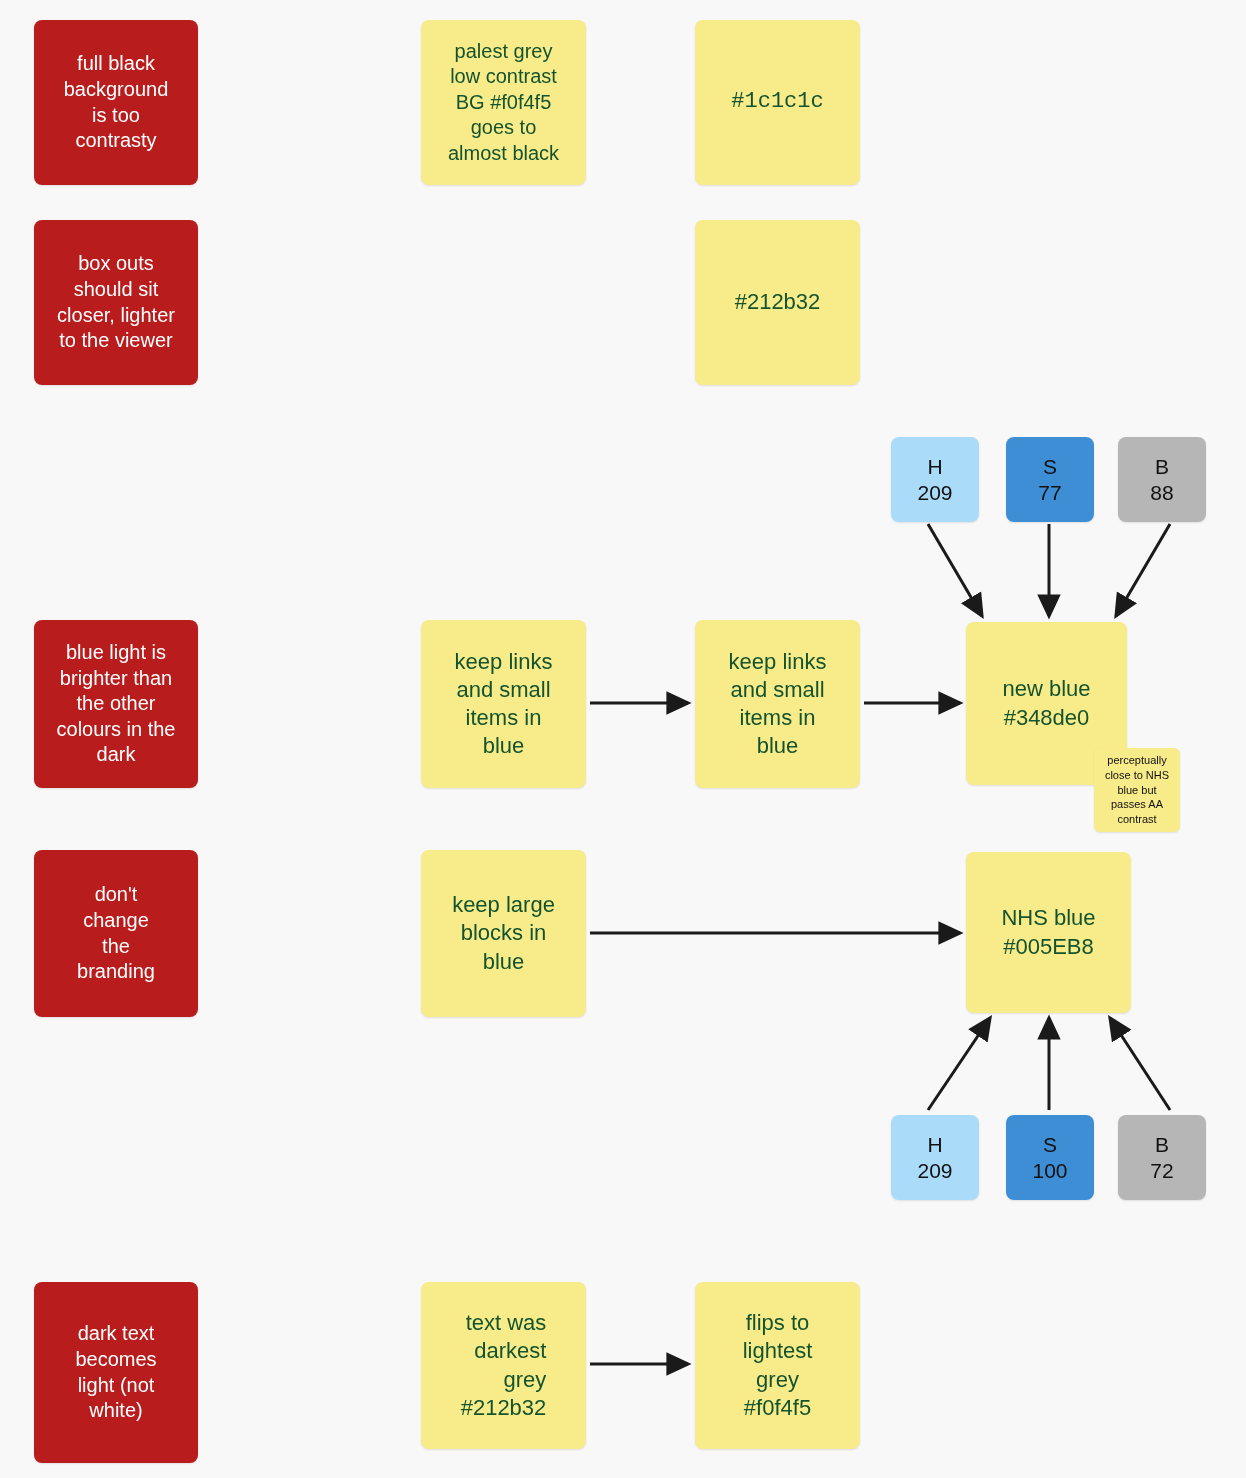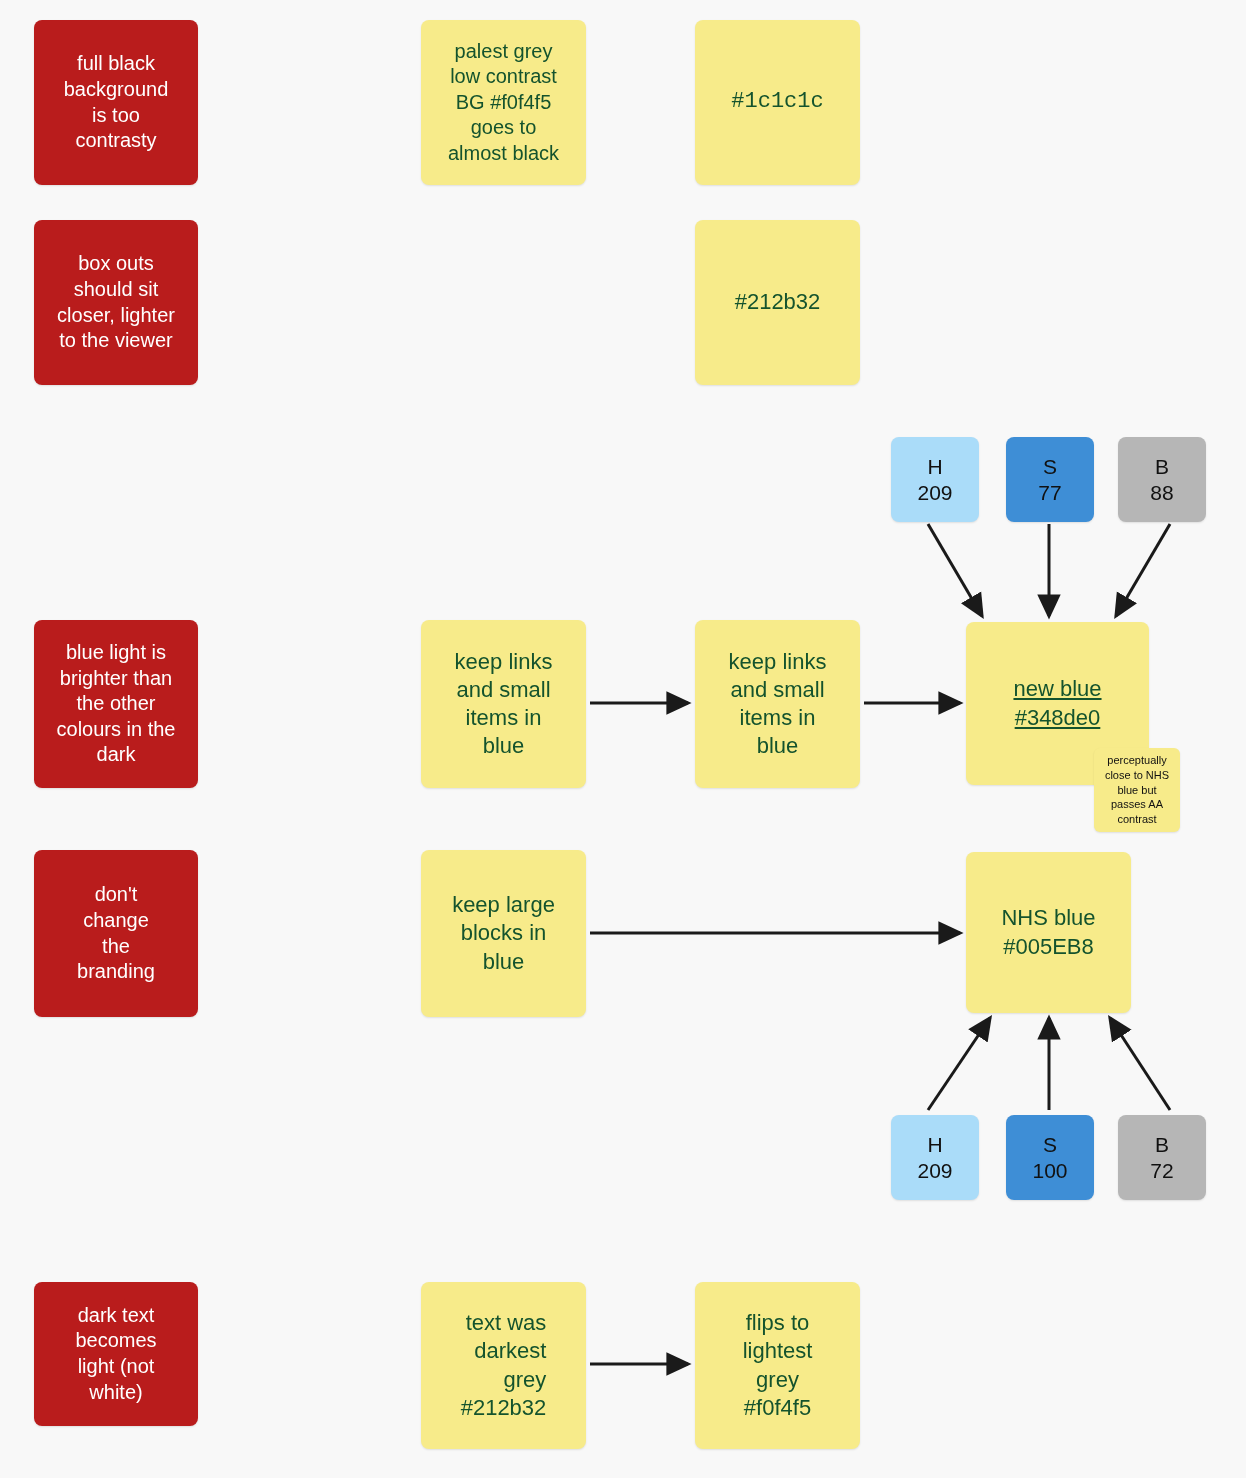--- a/index.html
+++ b/index.html
@@ -116,21 +116,21 @@
 brighter than
 the other
 colours in the
 dark</div>
 
   <div class="node green" style="left:34px; top:850px; width:164px; height:167px;">don't
 change
 the
 branding</div>
 
-  <div class="node green" style="left:34px; top:1282px; width:164px; height:144px;">dark text
+  <div class="node green" style="left:34px; top:1282px; width:164px; height:181px;">dark text
 becomes
 light (not
 white)</div>
 
   <div class="node yellow" style="left:421px; top:20px; width:165px; height:165px; font-size:20px;">palest grey
 low contrast
 BG #f0f4f5
 goes to
 almost black</div>
 
@@ -151,21 +151,21 @@
 
   <div class="node yellow" style="left:421px; top:1282px; width:165px; height:167px;text-align:right;">text was
 darkest
 grey
 #212b32</div>
 
   <div class="node yellow" style="left:695px; top:20px; width:165px; height:165px;font-family:Liberation Mono, monospace;">#1c1c1c</div>
 
   <div class="node yellow" style="left:695px; top:220px; width:165px; height:165px;">#212b32</div>
 
-  <div class="node yellow" style="left:966px; top:622px; width:183px; height:163px;text-decoration:underline;">new blue
+  <div class="node yellow" style="left:966px; top:622px; width:161px; height:163px;">new blue
 #348de0</div>
 
   <div class="node yellow" style="left:966px; top:852px; width:165px; height:161px;">NHS blue
 #005EB8</div>
 
   <div class="node yellow" style="left:695px; top:1282px; width:165px; height:167px;">flips to
 lightest
 grey
 #f0f4f5</div>
 

